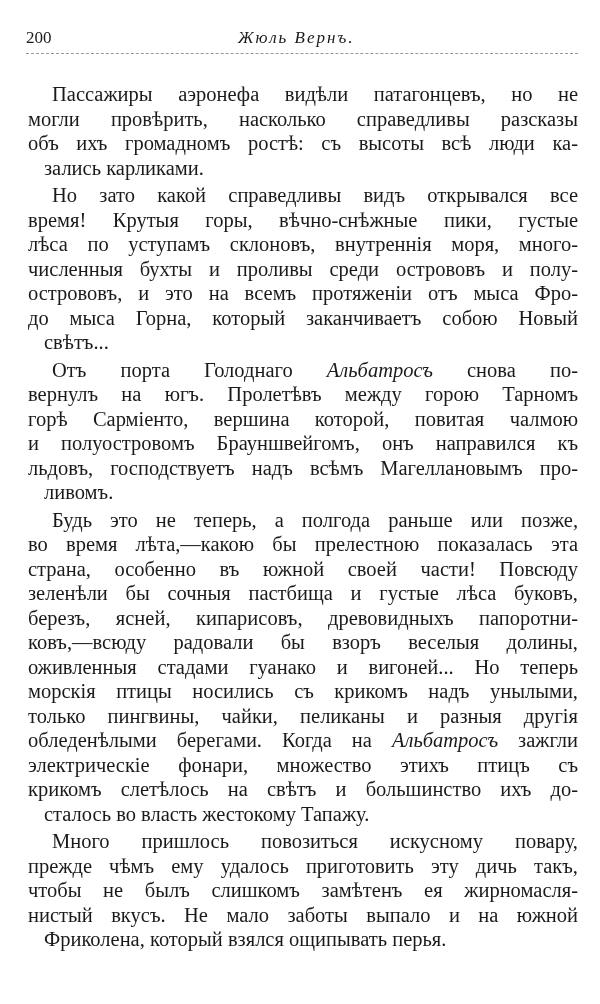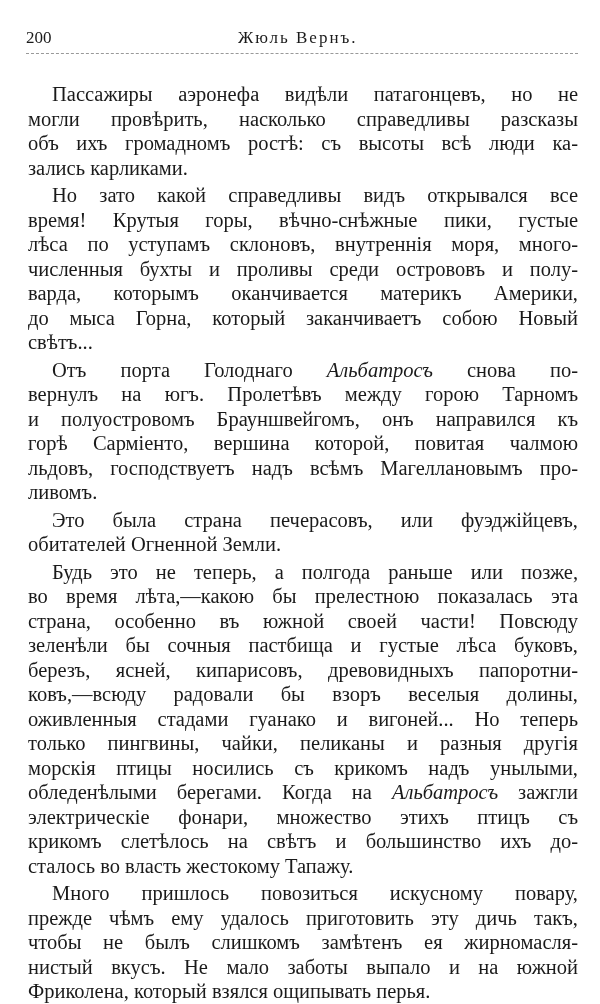--- a/index.html
+++ b/index.html
@@ -1,25 +1,25 @@
 <!DOCTYPE html>
 <html><head>
 <meta charset="utf-8">
 <style>
   html, body { margin:0; padding:0; background:#fff; }
   body { width:600px; height:1004px; position:relative; overflow:hidden;
          font-family:"Liberation Serif","DejaVu Serif",serif; color:#1a1a1a; }
   .header { position:absolute; top:28px; left:26px; width:552px; height:20px; }
   .page-num { position:absolute; left:0; top:0; font-size:17px;font-family:Liberation Serif, serif; }
-  .running-title { position:absolute; left:212px; top:0; font-size:17px; letter-spacing:2px; }
+  .running-title { position:absolute; left:212px; top:0; font-size:17px; font-style:italic; letter-spacing:2px; }
   .rule { position:absolute; top:53px; left:26px; width:552px; height:0;
           border-top:1px dashed #999; }
   .body { position:absolute; top:82px; left:28px; width:550px; font-size:20.5px; line-height:24.5px; }
   .line { display:block; text-align:justify; text-align-last:justify; white-space:nowrap; height:24.5px; overflow:visible; }
-  .line.last { text-align-last:left; }
+  .line.last { text-align-last:left;margin-left:16px; }
   .indent { padding-left:24px; }
   .para { margin-bottom:3px; }
   i { }
 </style>
 </head>
 <body>
 
 <div class="header">
   <span class="page-num">200</span>
   <span class="running-title">Жюль Вернъ.</span>
@@ -31,46 +31,42 @@
       <span class="line indent">Пассажиры аэронефа видѣли патагонцевъ, но не</span>
       <span class="line">могли провѣрить, насколько справедливы разсказы</span>
       <span class="line">объ ихъ громадномъ ростѣ: съ высоты всѣ люди ка-</span>
       <span class="line last">зались карликами.</span>
     </div>
     <div class="para">
       <span class="line indent">Но зато какой справедливы видъ открывался все</span>
       <span class="line">время! Крутыя горы, вѣчно-снѣжные пики, густые</span>
       <span class="line">лѣса по уступамъ склоновъ, внутреннія моря, много-</span>
       <span class="line">численныя бухты и проливы среди острововъ и полу-</span>
-      <span class="line">варда, которымъ оканчивается материкъ Америки,</span>
+      <span class="line">острововъ, и это на всемъ протяженіи отъ мыса Фро-</span>
       <span class="line">до мыса Горна, который заканчиваетъ собою Новый</span>
       <span class="line last">свѣтъ...</span>
     </div>
     <div class="para">
       <span class="line indent">Отъ порта Голоднаго <i>Альбатросъ</i> снова по-</span>
       <span class="line">вернулъ на югъ. Пролетѣвъ между горою Тарномъ</span>
+      <span class="line">горѣ Сарміенто, вершина которой, повитая чалмою</span>
       <span class="line">и полуостровомъ Брауншвейгомъ, онъ направился къ</span>
-      <span class="line">горѣ Сарміенто, вершина которой, повитая чалмою</span>
       <span class="line">льдовъ, господствуетъ надъ всѣмъ Магеллановымъ про-</span>
       <span class="line last">ливомъ.</span>
-    </div>
-    <div class="para">
-      <span class="line indent">Это была страна печерасовъ, или фуэджійцевъ,</span>
-      <span class="line last">обитателей Огненной Земли.</span>
     </div>
     <div class="para">
       <span class="line indent">Будь это не теперь, а полгода раньше или позже,</span>
       <span class="line">во время лѣта,—какою бы прелестною показалась эта</span>
       <span class="line">страна, особенно въ южной своей части! Повсюду</span>
       <span class="line">зеленѣли бы сочныя пастбища и густые лѣса буковъ,</span>
       <span class="line">березъ, ясней, кипарисовъ, древовидныхъ папоротни-</span>
       <span class="line">ковъ,—всюду радовали бы взоръ веселыя долины,</span>
       <span class="line">оживленныя стадами гуанако и вигоней... Но теперь</span>
+      <span class="line">морскія птицы носились съ крикомъ надъ унылыми,</span>
       <span class="line">только пингвины, чайки, пеликаны и разныя другія</span>
-      <span class="line">морскія птицы носились съ крикомъ надъ унылыми,</span>
       <span class="line">обледенѣлыми берегами. Когда на <i>Альбатросъ</i> зажгли</span>
       <span class="line">электрическіе фонари, множество этихъ птицъ съ</span>
       <span class="line">крикомъ слетѣлось на свѣтъ и большинство ихъ до-</span>
       <span class="line last">сталось во власть жестокому Тапажу.</span>
     </div>
     <div class="para">
       <span class="line indent">Много пришлось повозиться искусному повару,</span>
       <span class="line">прежде чѣмъ ему удалось приготовить эту дичь такъ,</span>
       <span class="line">чтобы не былъ слишкомъ замѣтенъ ея жирномасля-</span>
       <span class="line">нистый вкусъ. Не мало заботы выпало и на южной</span>

